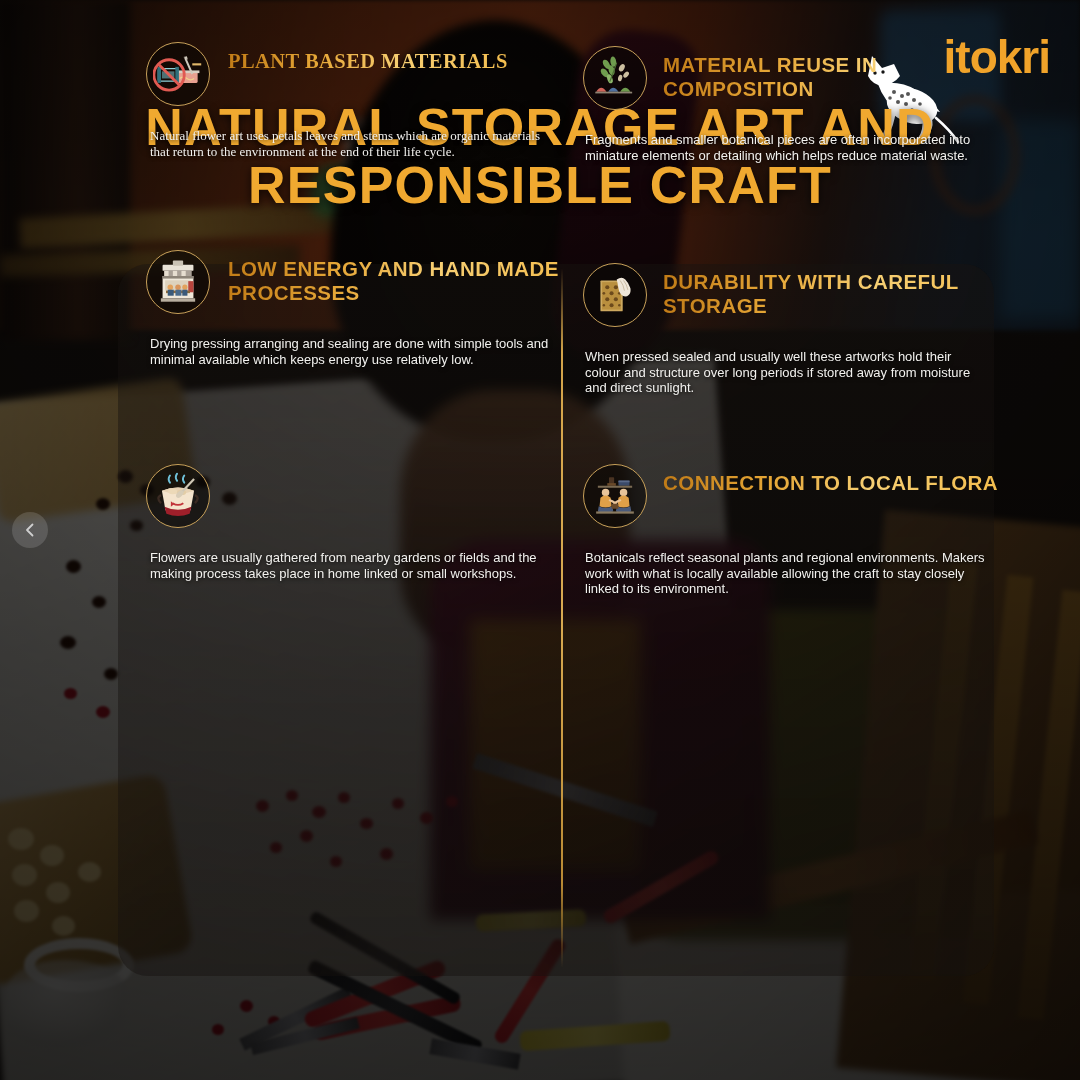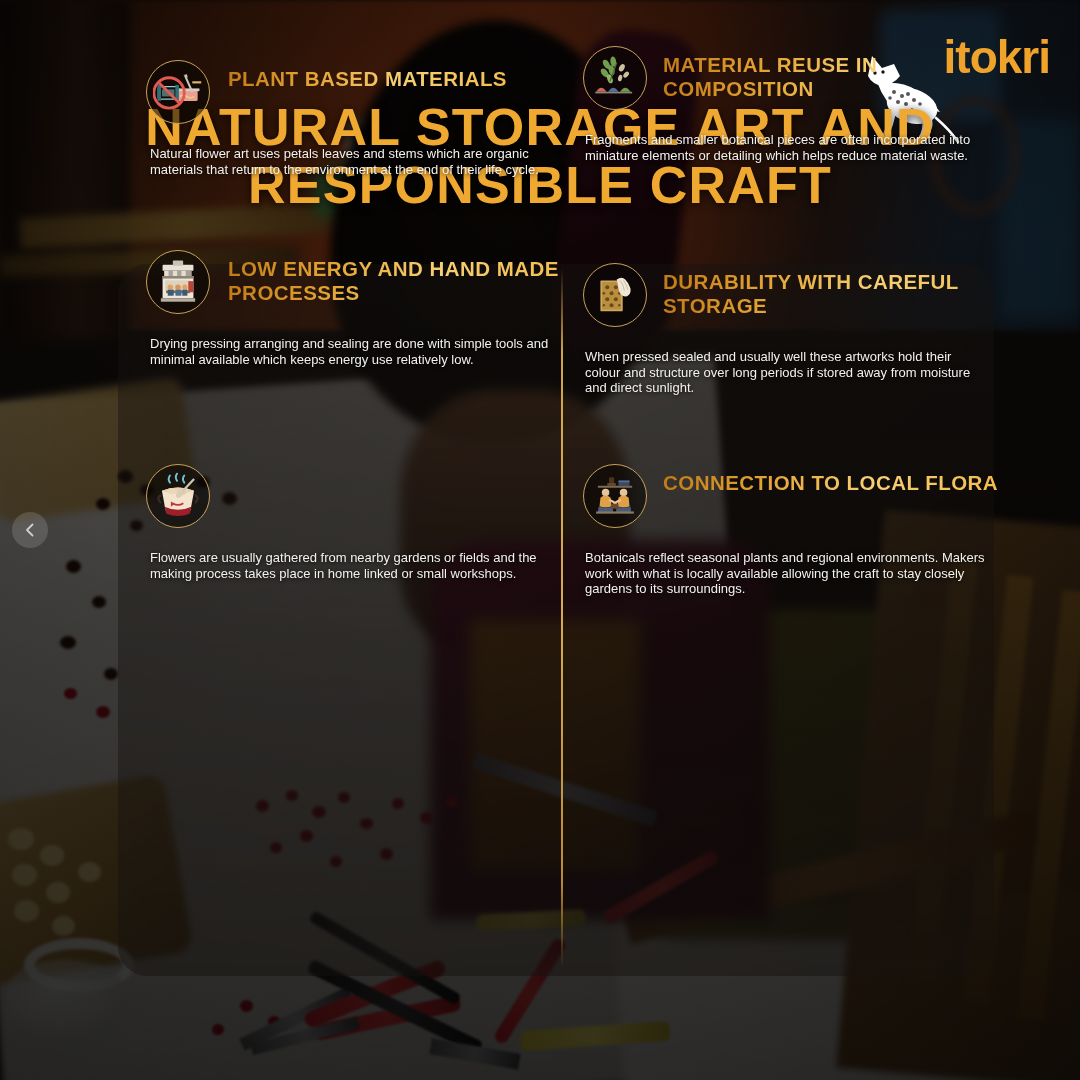--- a/index.html
+++ b/index.html
@@ -387,21 +387,21 @@
 
   <div class="brand">itokri</div>
 
   <h1 class="title">NATURAL STORAGE ART AND RESPONSIBLE CRAFT</h1>
 
   <div class="card"></div>
   <div class="divider"></div>
 
   <div class="col col-left">
 
-    <div class="item" style="top:60px;">
+    <div class="item" style="top:42px;font-family:Liberation Serif, serif;">
       <div class="item-head">
         <span class="icon-badge">
           <svg viewBox="0 0 56 56" width="50" height="50" aria-hidden="true">
             <rect x="26" y="26" width="24" height="12" rx="1.5" fill="#e8a090"></rect>
             <rect x="26" y="24" width="26" height="3" fill="#d8cfc2"></rect>
             <path d="M30 33 q4-3 8 0 t8 0" stroke="#f0d58a" stroke-width="1.4" fill="none"></path>
             <path d="M36 10 L44 28" stroke="#cfc8bb" stroke-width="2.2"></path>
             <path d="M34 9 L38 8 L39 12 Z" fill="#cfc8bb"></path>
             <rect x="44" y="16" width="10" height="2.4" fill="#e0b86a"></rect>
             <rect x="6" y="22" width="22" height="14" rx="2" fill="none" stroke="#8fd0d8" stroke-width="1.6"></rect>
@@ -553,21 +553,21 @@
             <circle cx="38" cy="24" r="4.4" fill="#e8c49a"></circle>
             <path d="M32 30 q6-5 12 0 l1 10 q-7 3 -14 0 Z" fill="#e0a048"></path>
             <path d="M30 40 q8 4 16 0 l1 6 q-9 3 -18 0 Z" fill="#4a5a7a"></path>
             <path d="M34 33 q-6 2 -8 6" stroke="#e8c49a" stroke-width="2.6" fill="none" stroke-linecap="round"></path>
             <rect x="24" y="37" width="8" height="6" rx="1" fill="#6a4a2a"></rect>
             <rect x="6" y="46" width="44" height="2.6" fill="#8a7a60"></rect>
           </svg>
         </span>
         <span class="item-title">CONNECTION TO LOCAL FLORA</span>
       </div>
-      <p class="item-body">Botanicals reflect seasonal plants and regional environments. Makers work with what is locally available allowing the craft to stay closely gardens to its surroundings.</p>
+      <p class="item-body">Botanicals reflect seasonal plants and regional environments. Makers work with what is locally available allowing the craft to stay closely linked to its environment.</p>
     </div>
   </div>
 
   <div class="car-arrow" title="Previous">
     <svg width="18" height="18" viewBox="0 0 18 18" aria-hidden="true">
       <path d="M11.5 3.5 L6 9 L11.5 14.5" fill="none" stroke="#cfcfcf" stroke-width="1.8" stroke-linecap="round" stroke-linejoin="round"></path>
     </svg>
   </div>
 
 </div>

